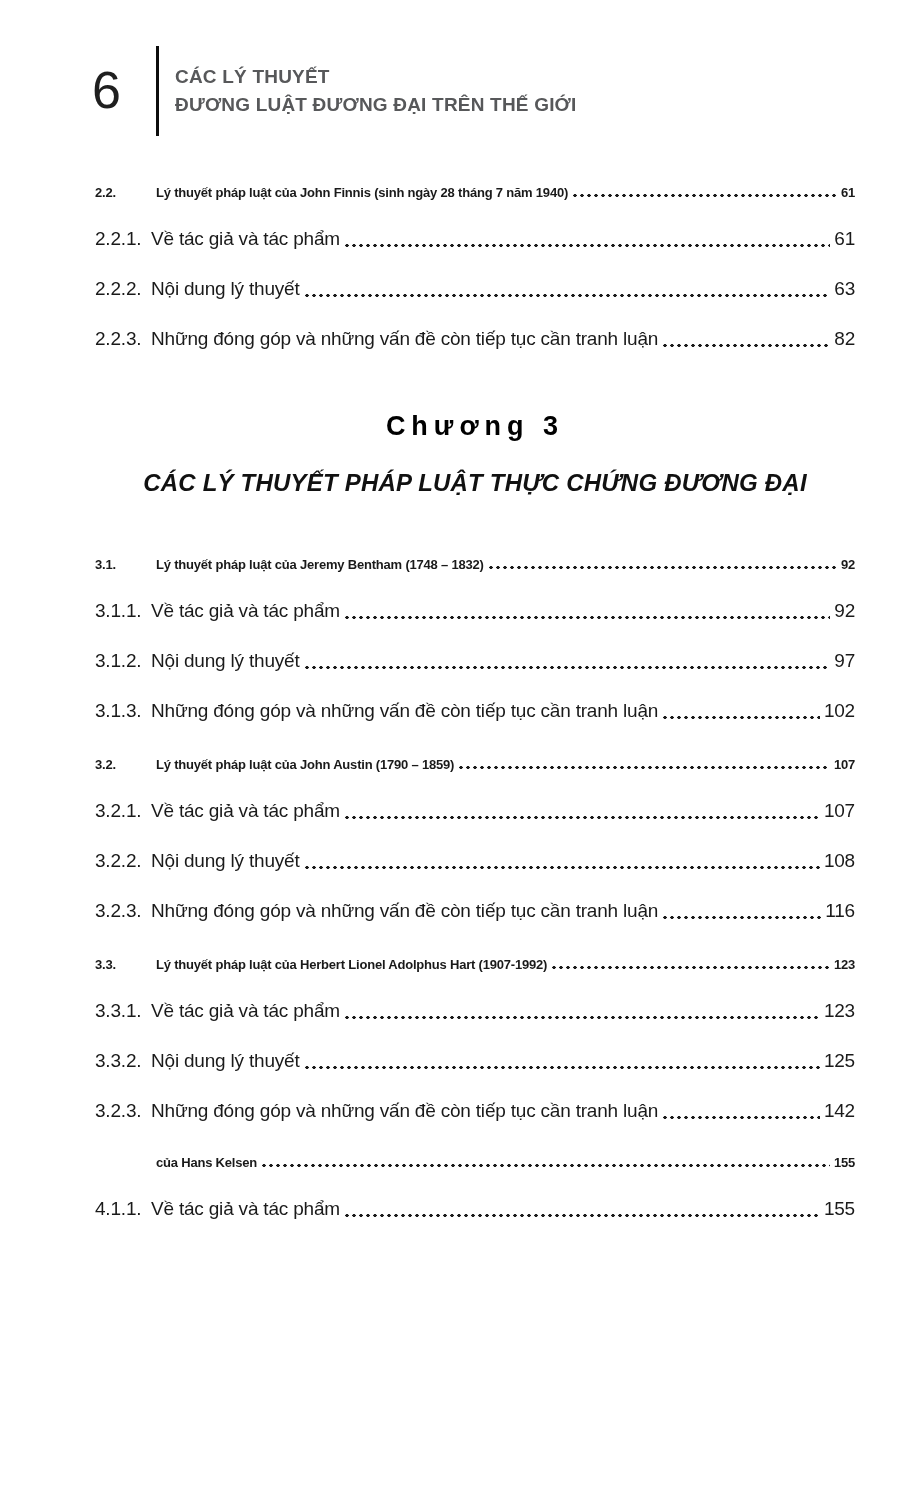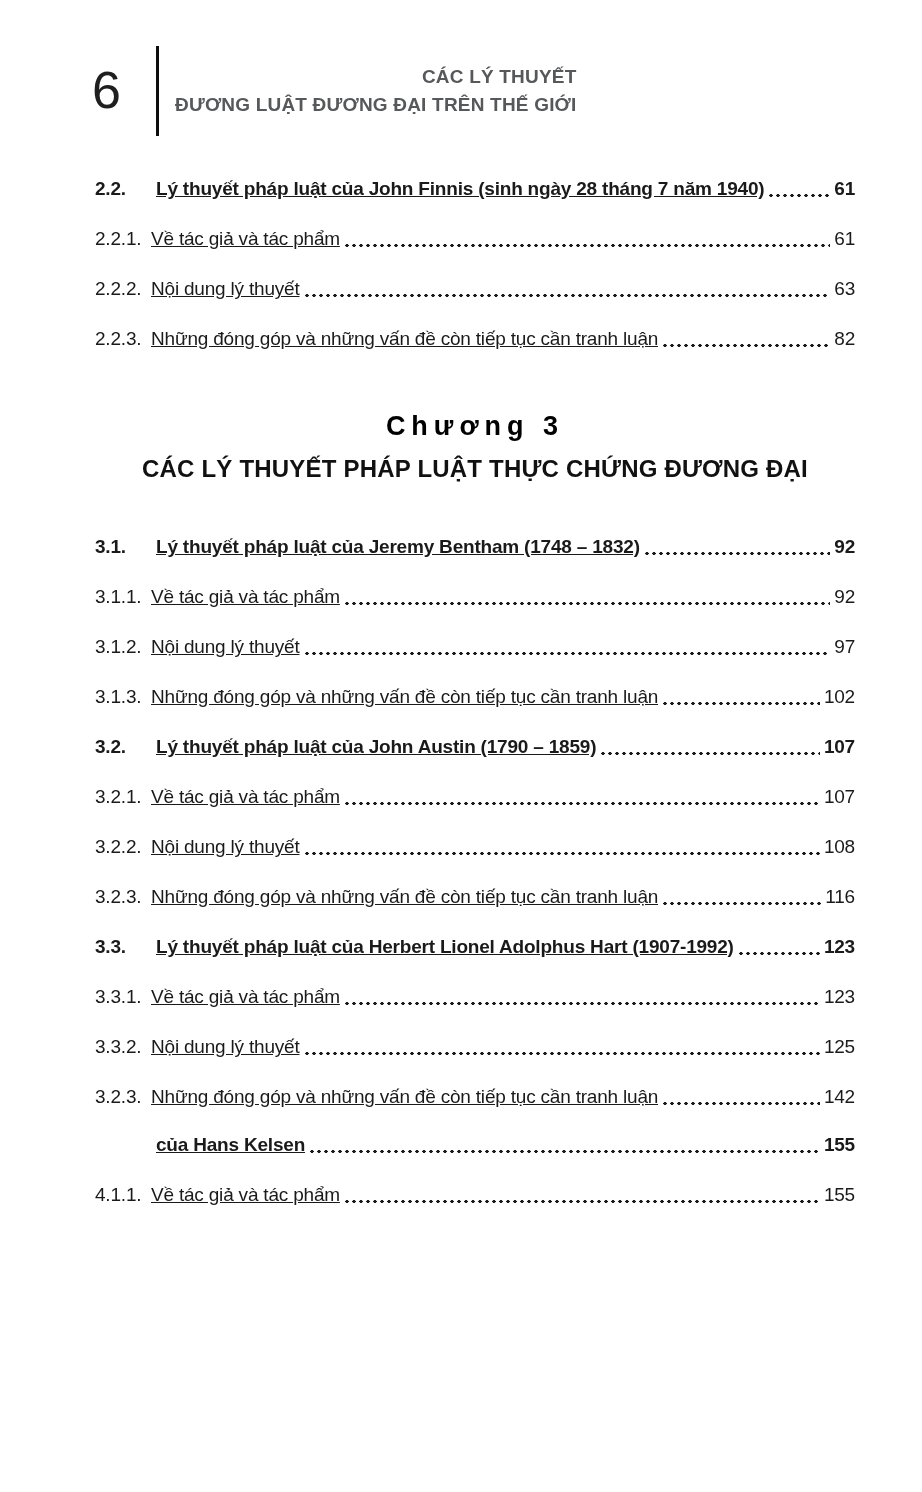--- a/index.html
+++ b/index.html
@@ -16,51 +16,51 @@
   .header{display:flex;margin:46px 0 0 92px;height:90px;}
   .header-pagenum{
     flex:0 0 64px;font-size:52px;line-height:88px;
     color:#1f1f1f;font-weight:400;
   }
   .header-rule{flex:0 0 3px;background:#0d0d0d;}
   .header-titles{
     padding-left:16px;display:flex;flex-direction:column;
     justify-content:center;gap:7px;
     color:#57585a;font-weight:700;font-size:19px;
-    letter-spacing:0.2px;line-height:1.1;align-items:flex-end;
+    letter-spacing:0.2px;line-height:1.1;
   }
   
   .toc{margin:26px 67px 0 95px;}
   .entry{
     display:flex;align-items:flex-end;
     height:50px;padding-bottom:11px;box-sizing:border-box;
     font-size:19px;letter-spacing:-0.2px;line-height:1.2;
   }
-  .entry.main{font-weight:700;font-size:19px;}
+  .entry.main{font-weight:700;font-size:13px;}
   .num{flex:0 0 56px;}
-  .ttl{flex:0 1 auto;min-width:0;white-space:nowrap;overflow:hidden;text-decoration:underline;}
+  .ttl{flex:0 1 auto;min-width:0;white-space:nowrap;overflow:hidden;}
   .main .ttl{padding-left:5px;}
   .dots{
     flex:1 1 auto;min-width:0;height:5px;align-self:flex-end;
     margin:0 2px 3px 5px;
     background-image:radial-gradient(circle at 2px 2.5px,#1b1b1b 1.5px,transparent 1.85px);
     background-size:7px 5px;background-repeat:repeat-x;
   }
   .pg{flex:0 0 auto;margin-left:2px;}
   .wrap-first{height:47px;padding-bottom:9px;}
   .wrap-second{height:48px;padding-bottom:11px;}
   
   .chapter{text-align:center;margin:46px 0 34px 0;}
   .chapter-label{
     font-size:27px;font-weight:700;letter-spacing:6px;
     color:#000000;line-height:36px;
   }
   .chapter-title{
-    font-size:24px;font-weight:700;margin-top:8px;
-    color:#111;line-height:34px;letter-spacing:0.2px;
+    font-size:24px;font-weight:700;margin-top:22px;
+    color:#111;line-height:34px;letter-spacing:0.2px;font-style:italic;
   }
 </style>
 </head>
 <body>
 
 <div class="page">
 
   <div class="header">
     <div class="header-pagenum">6</div>
     <div class="header-rule"></div>

